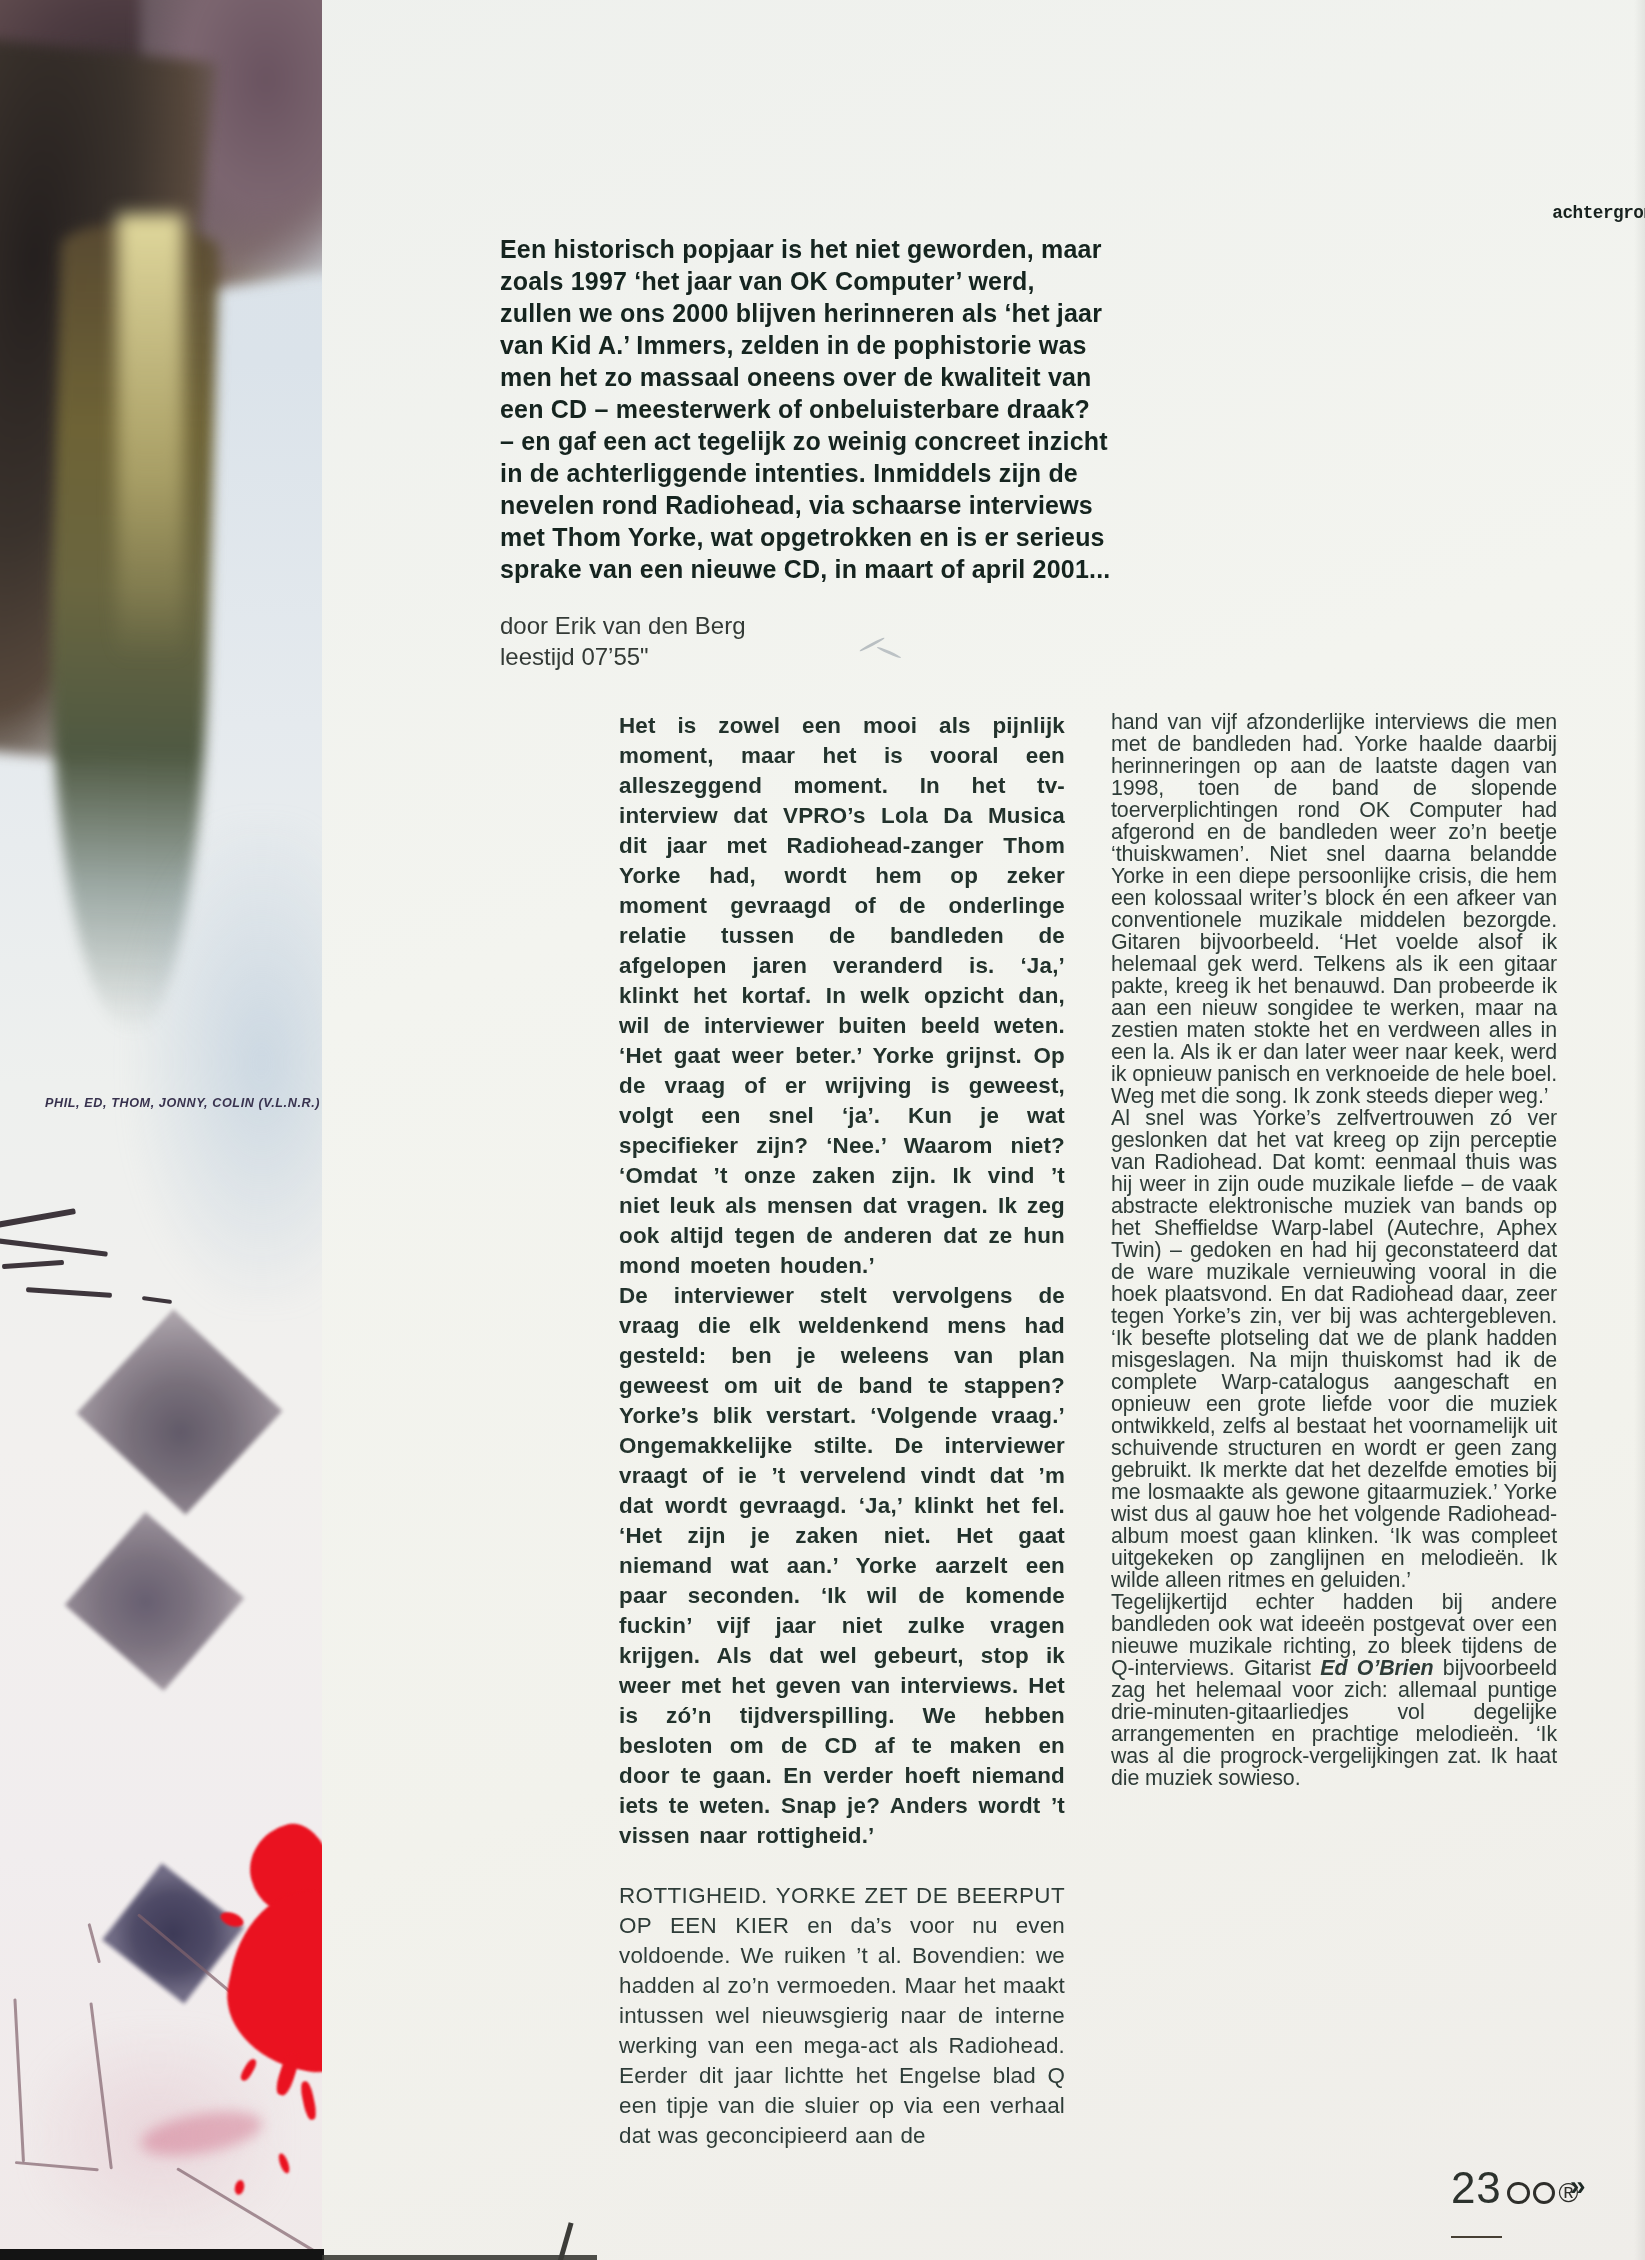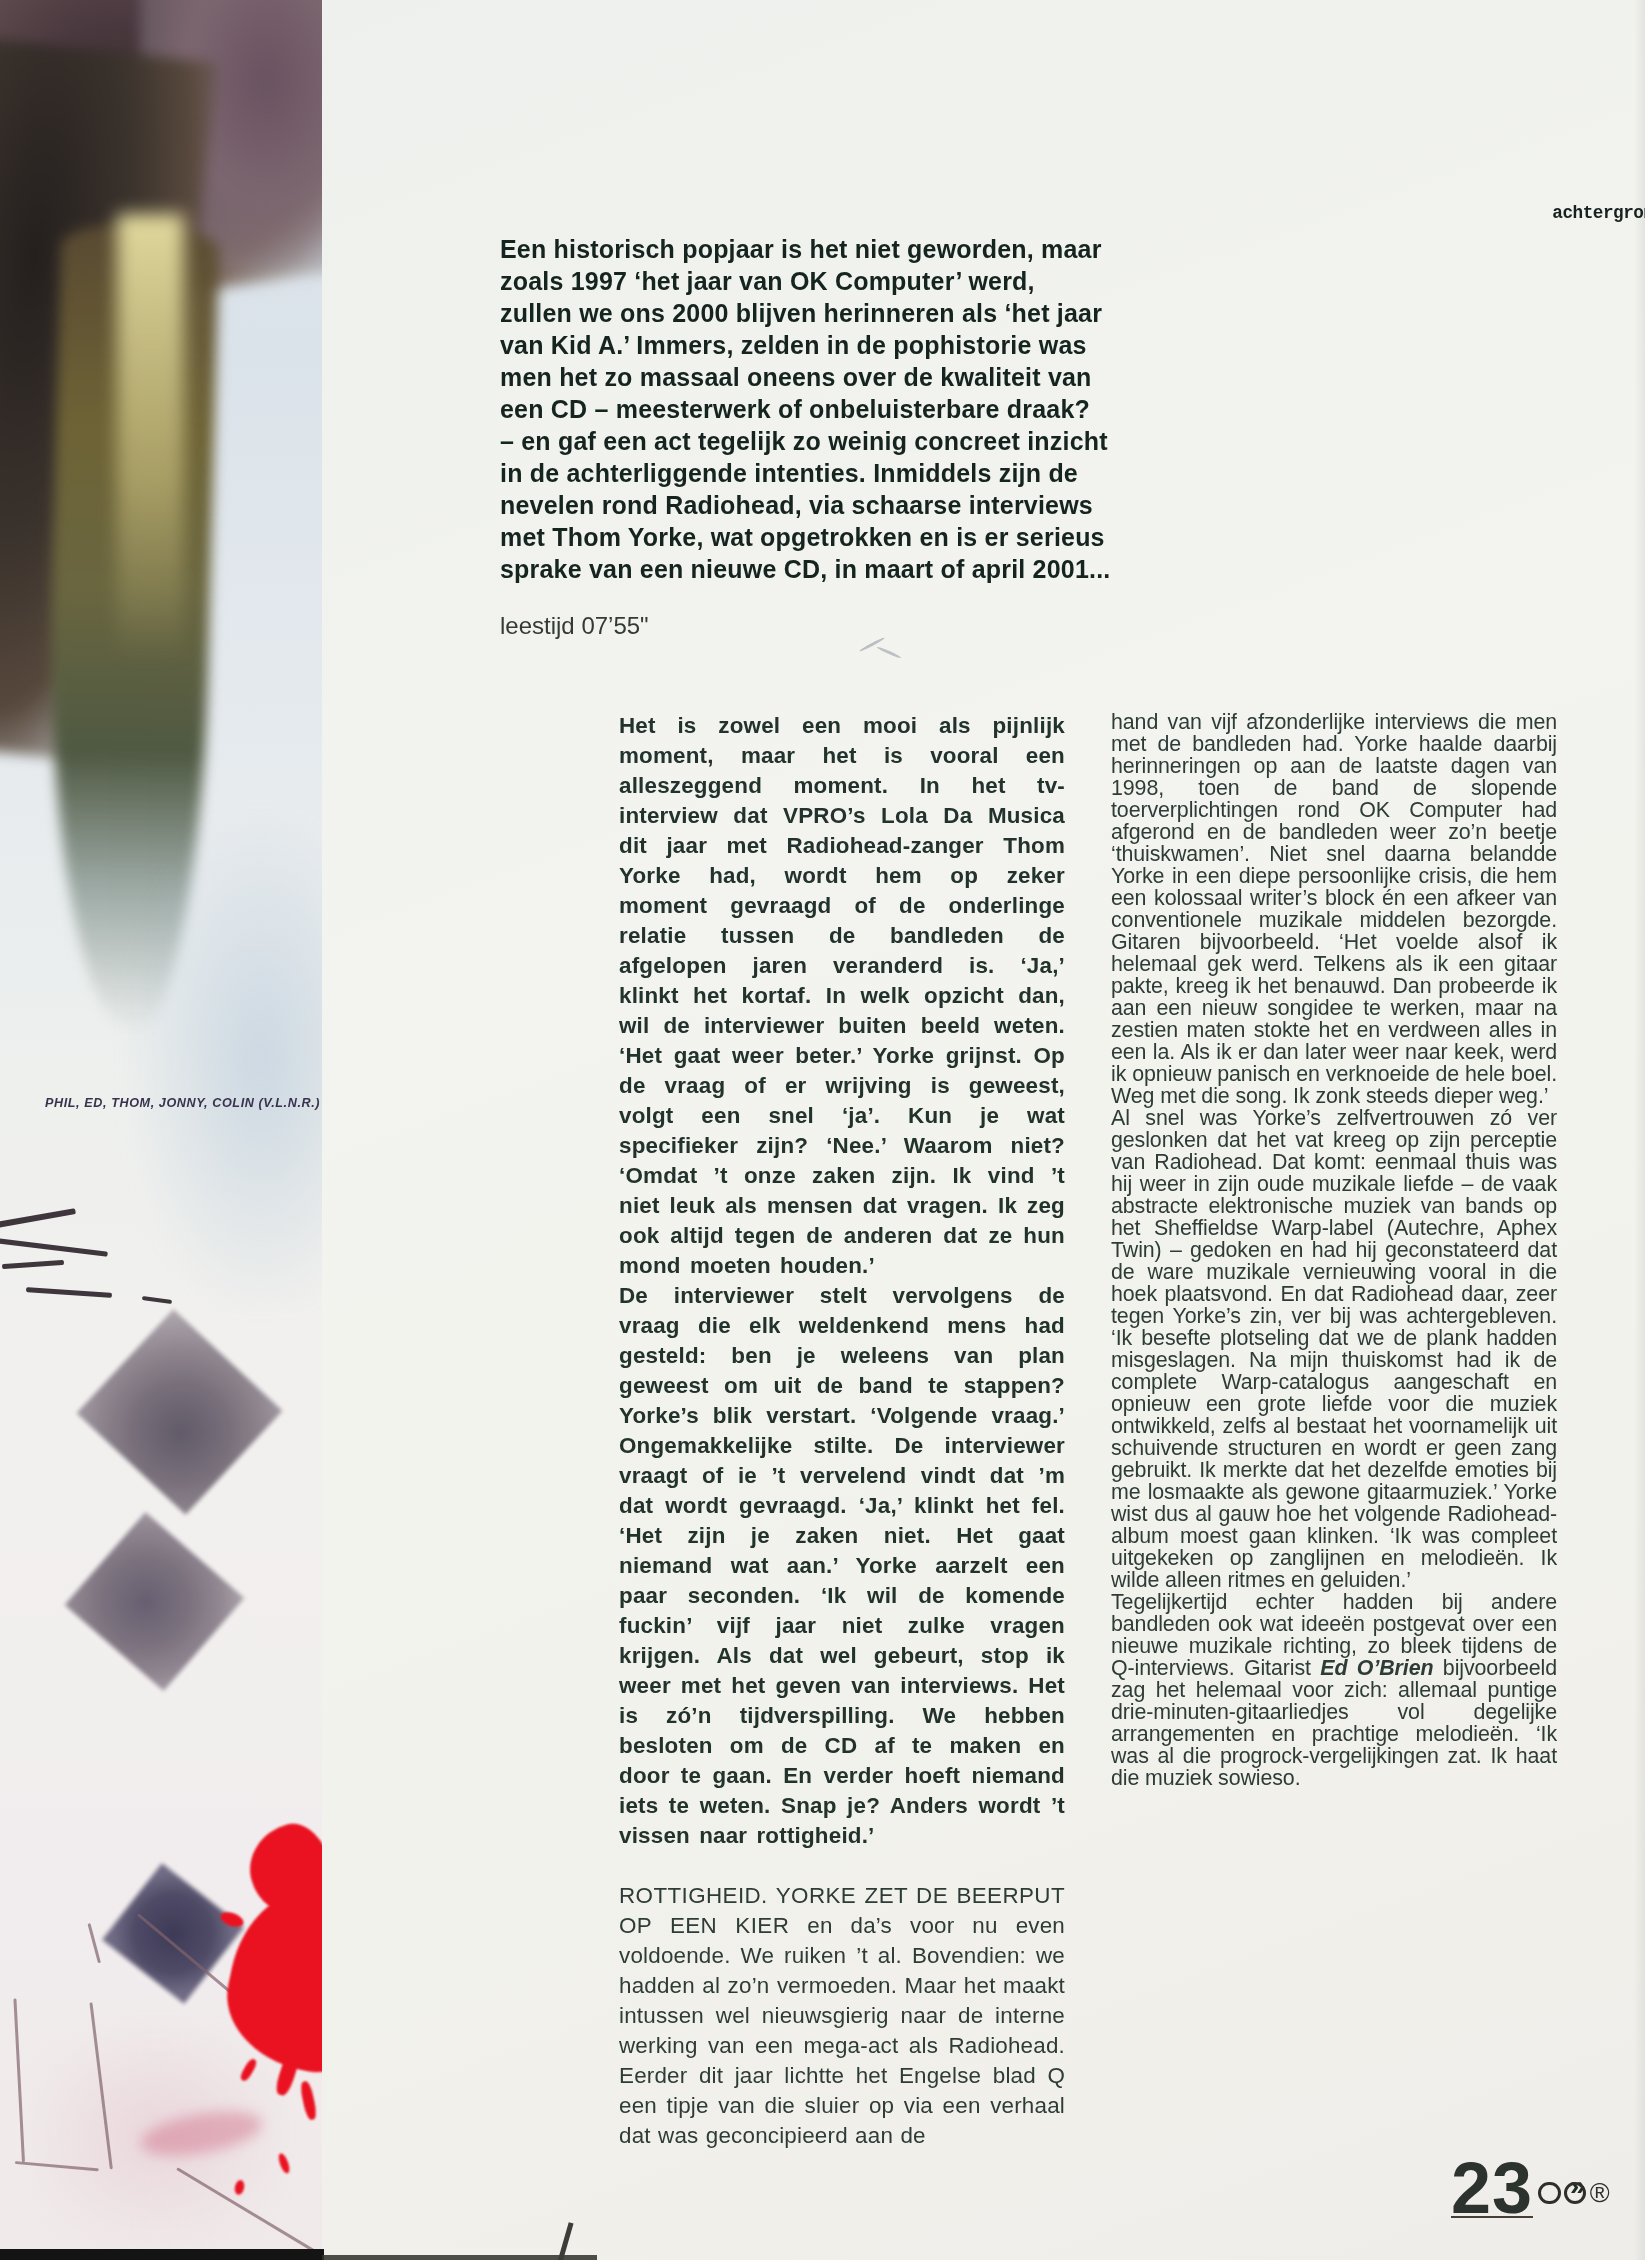--- a/index.html
+++ b/index.html
@@ -91,22 +91,22 @@
   .col1 .para.mixed{font-weight:400;color:#2e3c38;word-spacing:0.9px;}
   .col2{left:1111px;font-size:21.4px;line-height:22px;letter-spacing:-0.1px;color:#2e3c38;}
   .para.gap{margin-top:30px;}
   .seg-i{}
   .seg-bi{font-style:italic;font-weight:700;}
   .seg-caps{font-weight:400;letter-spacing:0.4px;}
 
   .cont-marker{position:absolute;left:1570px;top:2170px;font-size:28px;font-weight:700;color:#1e2a26;}
 
   .footer{position:absolute;left:1451px;top:2161px;display:flex;align-items:flex-start;}
-  .page-num{font-size:72px;line-height:54px;font-weight:700;color:#2c322d;
-            border-bottom:2.8px solid #463f33;padding-bottom:1px;letter-spacing:0.9px;}
+  .page-num{font-size:44px;line-height:54px;font-weight:400;color:#2c322d;
+            border-bottom:2.8px solid #463f33;padding-bottom:21px;letter-spacing:0.9px;}
   .logo{display:flex;align-items:center;margin-left:5.6px;margin-top:20.5px;}
   .logo .o{display:inline-block;width:22.4px;height:22.4px;border:3.3px solid #2e2e2a;border-radius:50%;margin-right:2.8px;box-sizing:border-box;}
   .logo .reg{font-size:27px;color:#2e2e2a;line-height:22.4px;margin-left:0.9px;}
 </style>
 </head>
 <body>
 
 <div class="page">
 
   <div class="artwork">
@@ -155,20 +155,21 @@
   <div class="crease2"></div>
   <div class="redge"></div>
 
   <div class="corner">achtergrond</div>
 
   <div class="intro-wrap">
     <div class="intro">
         <p class="para intro-p"><span class="seg-r">Een historisch popjaar is het niet geworden, maar zoals 1997 ‘het jaar van </span><span class="seg-i">OK Computer’</span><span class="seg-r"> werd, zullen we ons 2000 blijven herinneren als ‘het jaar van </span><span class="seg-i">Kid A.’</span><span class="seg-r"> Immers, zelden in de pophistorie was men het zo massaal oneens over de kwaliteit van een CD – meesterwerk of onbeluisterbare draak? – en gaf een act tegelijk zo weinig concreet inzicht in de achterliggende intenties. Inmiddels zijn de nevelen rond Radiohead, via schaarse interviews met </span><span class="seg-i">Thom Yorke,</span><span class="seg-r"> wat opgetrokken en is er serieus sprake van een nieuwe CD, in maart of april 2001...</span></p>
       </div>
     <div class="byline">
+      <div>door Erik van den Berg</div>
       <div>leestijd 07’55"</div>
     </div>
   </div>
 
   <div class="col col1">
       <p class="para "><span class="seg-r">Het is zowel een mooi als pijnlijk moment, maar het is vooral een </span><span class="seg-i">alleszeggend</span><span class="seg-r"> moment. In het tv-interview dat VPRO’s </span><span class="seg-i">Lola Da Musica</span><span class="seg-r"> dit jaar met Radiohead-zanger Thom Yorke had, wordt hem op zeker moment gevraagd of de onderlinge relatie tussen de bandleden de afgelopen jaren veranderd is. ‘Ja,’ klinkt het kortaf. In welk opzicht dan, wil de interviewer buiten beeld weten. ‘Het gaat weer beter.’ Yorke grijnst. Op de vraag of er wrijving is geweest, volgt een snel ‘ja’. Kun je wat specifieker zijn? ‘Nee.’ Waarom niet? ‘Omdat ’t onze zaken zijn. Ik vind ’t niet leuk als mensen dat vragen. Ik zeg ook altijd tegen de anderen dat ze hun mond moeten houden.’</span></p>
       <p class="para "><span class="seg-r">De interviewer stelt vervolgens de vraag die elk weldenkend mens had gesteld: ben je weleens van plan geweest om uit de band te stappen? Yorke’s blik verstart. ‘Volgende vraag.’ Ongemakkelijke stilte. De interviewer vraagt of ie ’t vervelend vindt dat ’m dat wordt gevraagd. ‘Ja,’ klinkt het fel. ‘Het zijn je zaken niet. Het gaat niemand wat aan.’ Yorke aarzelt een paar seconden. ‘Ik wil de komende fuckin’ vijf jaar niet zulke vragen krijgen. Als dat wel gebeurt, stop ik weer met het geven van interviews. Het is zó’n tijdverspilling. We hebben besloten om de CD af te maken en door te gaan. En verder hoeft niemand iets te weten. Snap je? Anders wordt ’t vissen naar rottigheid.’</span></p>
       <p class="para mixed gap"><span class="seg-caps">ROTTIGHEID. YORKE ZET DE BEERPUT OP EEN KIER</span><span class="seg-r"> en da’s voor nu even voldoende. We ruiken ’t al. Bovendien: we hadden al zo’n vermoeden. Maar het maakt intussen wel nieuwsgierig naar de interne werking van een mega-act als Radiohead. Eerder dit jaar lichtte het Engelse blad Q een tipje van die sluier op via een verhaal dat was geconcipieerd aan de</span></p>
     </div>
   <div class="col col2">

